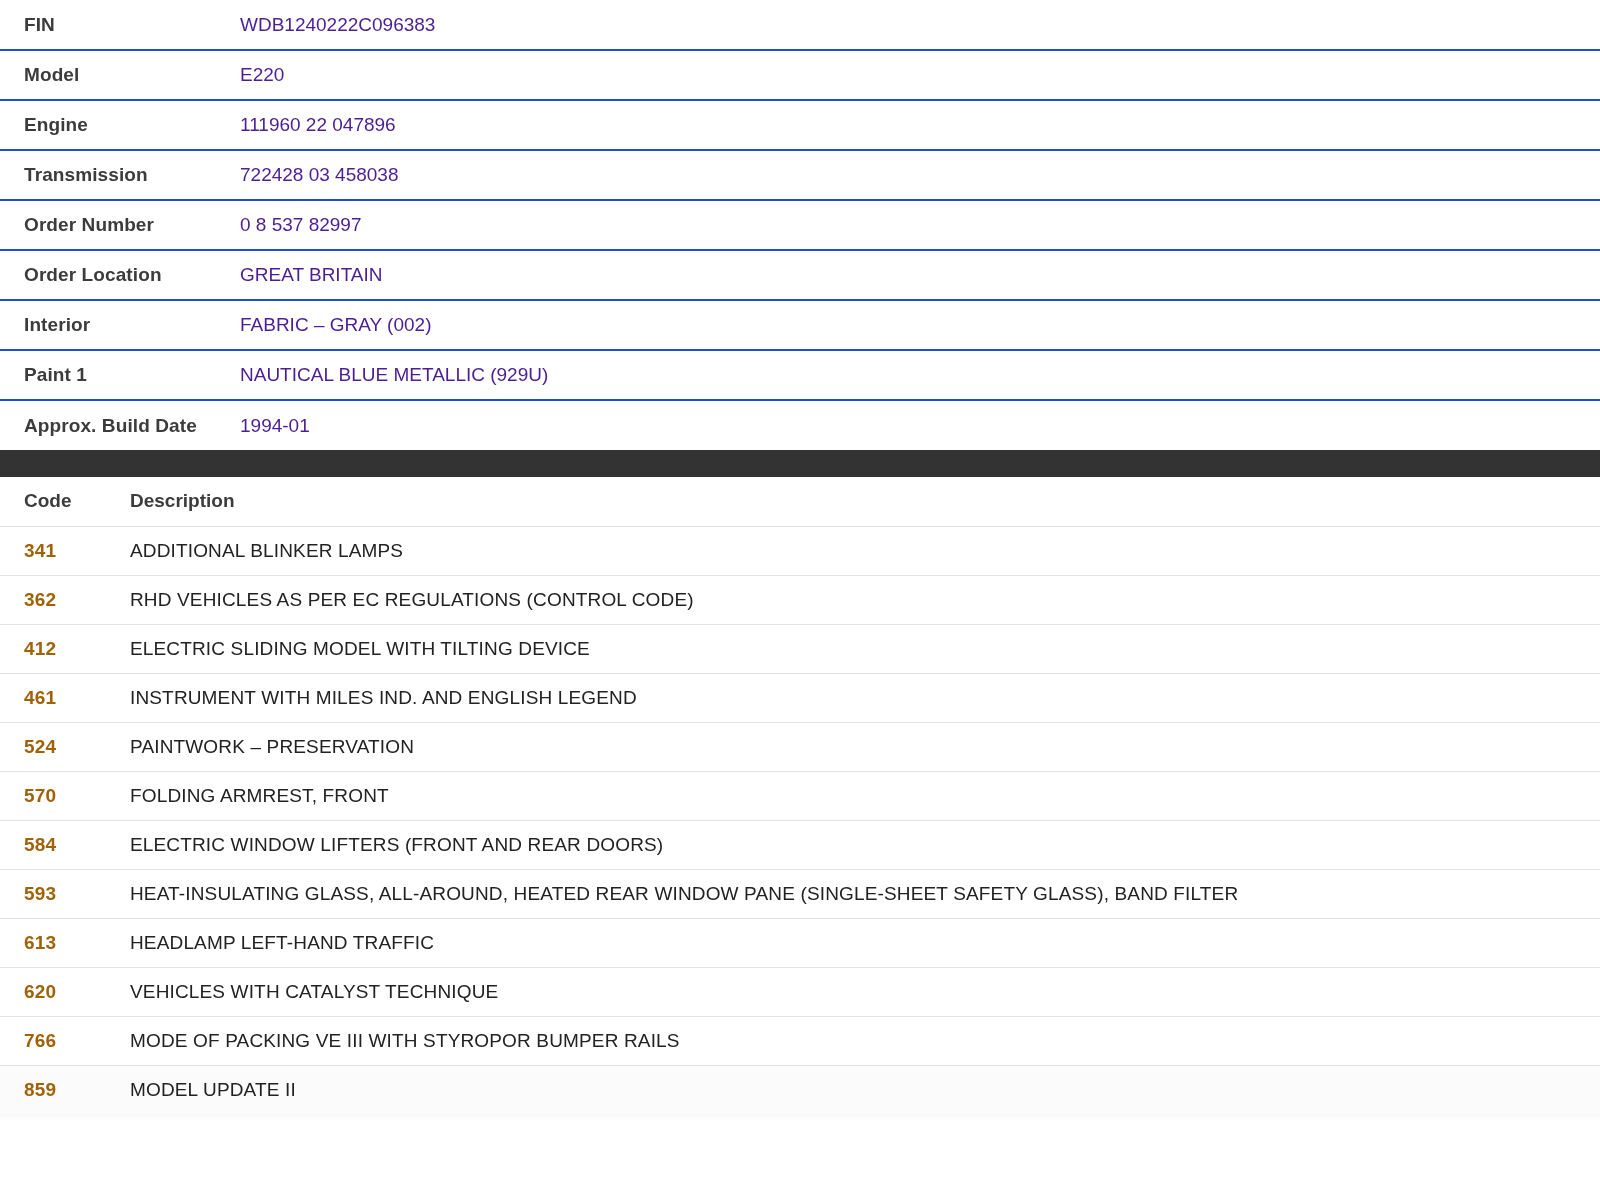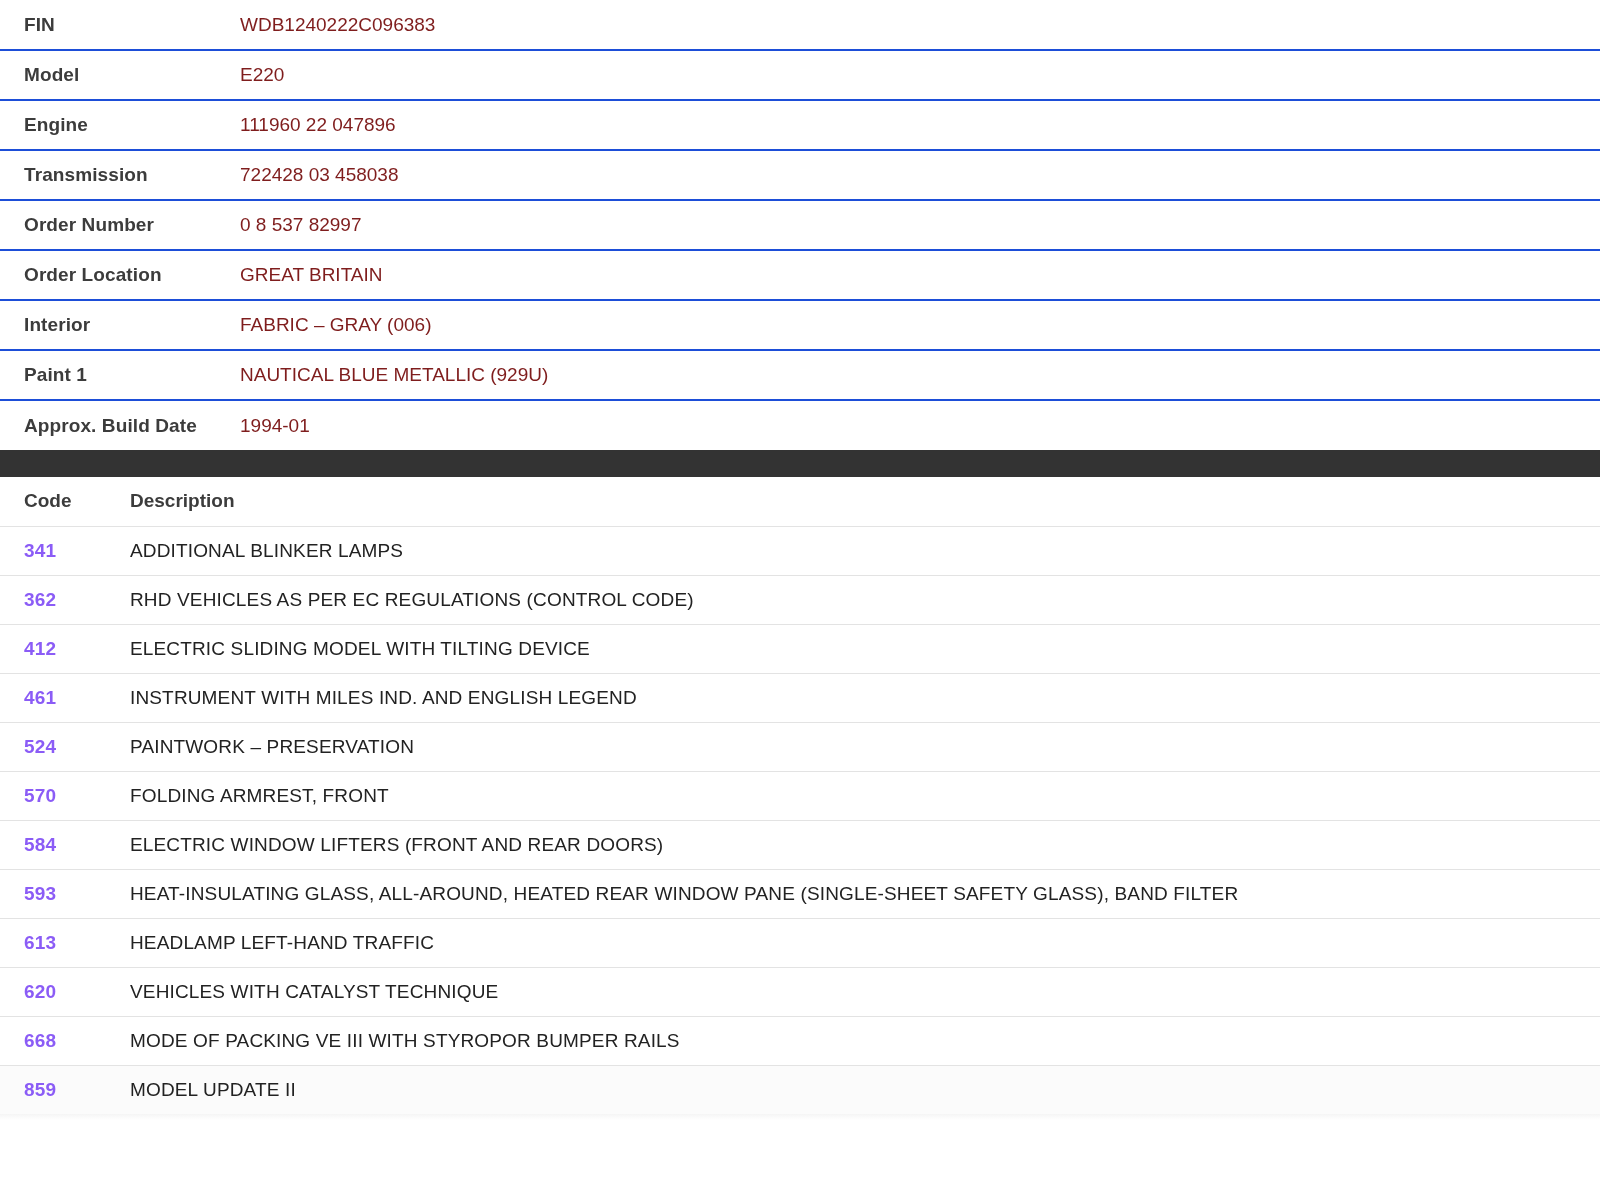--- a/index.html
+++ b/index.html
@@ -40,21 +40,21 @@
     line-height: 24px;
   }
   .info-label {
     width: 216px;
     font-weight: bold;
     color: #3c3c3c;
     letter-spacing: 0.1px;
     margin-left: 29px;
   }
   .info-value {
-    color: #7f1d1d;
+    color: #4c1d95;
     padding-left: 16px;
     font-weight: normal;
   }
 
   
   .separator {
     height: 27px;
     background: #333333;
     width: 100%;
   }
@@ -84,21 +84,21 @@
   .codes-table thead th.desc-col {
     padding-left: 16px;
   }
   .codes-table tbody tr td {
     border-top: 1px solid #e3e3e3;
     padding: 0 0 0 24px;
   }
   .codes-table tbody tr td.code-cell {
     width: 90px;
     font-weight: bold;
-    color: #8b5cf6;
+    color: #a16207;
     letter-spacing: 0.2px;
   }
   .codes-table tbody tr td.desc-cell {
     padding-left: 16px;
     color: #222222;
     letter-spacing: 0.15px;
   }
   .codes-table col.code-col { width: 114px; }
 
   .codes-table tbody tr:last-child td {
@@ -135,21 +135,21 @@
       <tr>
         <td class="info-label">Order Number</td>
         <td class="info-value">0 8 537 82997</td>
       </tr>
       <tr>
         <td class="info-label">Order Location</td>
         <td class="info-value">GREAT BRITAIN</td>
       </tr>
       <tr>
         <td class="info-label">Interior</td>
-        <td class="info-value">FABRIC – GRAY (006)</td>
+        <td class="info-value">FABRIC – GRAY (002)</td>
       </tr>
       <tr>
         <td class="info-label">Paint 1</td>
         <td class="info-value">NAUTICAL BLUE METALLIC (929U)</td>
       </tr>
       <tr>
         <td class="info-label">Approx. Build Date</td>
         <td class="info-value">1994-01</td>
       </tr>
     </tbody>
@@ -203,21 +203,21 @@
       </tr>
       <tr>
         <td class="code-cell">613</td>
         <td class="desc-cell">HEADLAMP LEFT-HAND TRAFFIC</td>
       </tr>
       <tr>
         <td class="code-cell">620</td>
         <td class="desc-cell">VEHICLES WITH CATALYST TECHNIQUE</td>
       </tr>
       <tr>
-        <td class="code-cell">668</td>
+        <td class="code-cell">766</td>
         <td class="desc-cell">MODE OF PACKING VE III WITH STYROPOR BUMPER RAILS</td>
       </tr>
       <tr>
         <td class="code-cell">859</td>
         <td class="desc-cell">MODEL UPDATE II</td>
       </tr>
     </tbody>
   </table>
 
   <div class="bottom-fade"></div>

